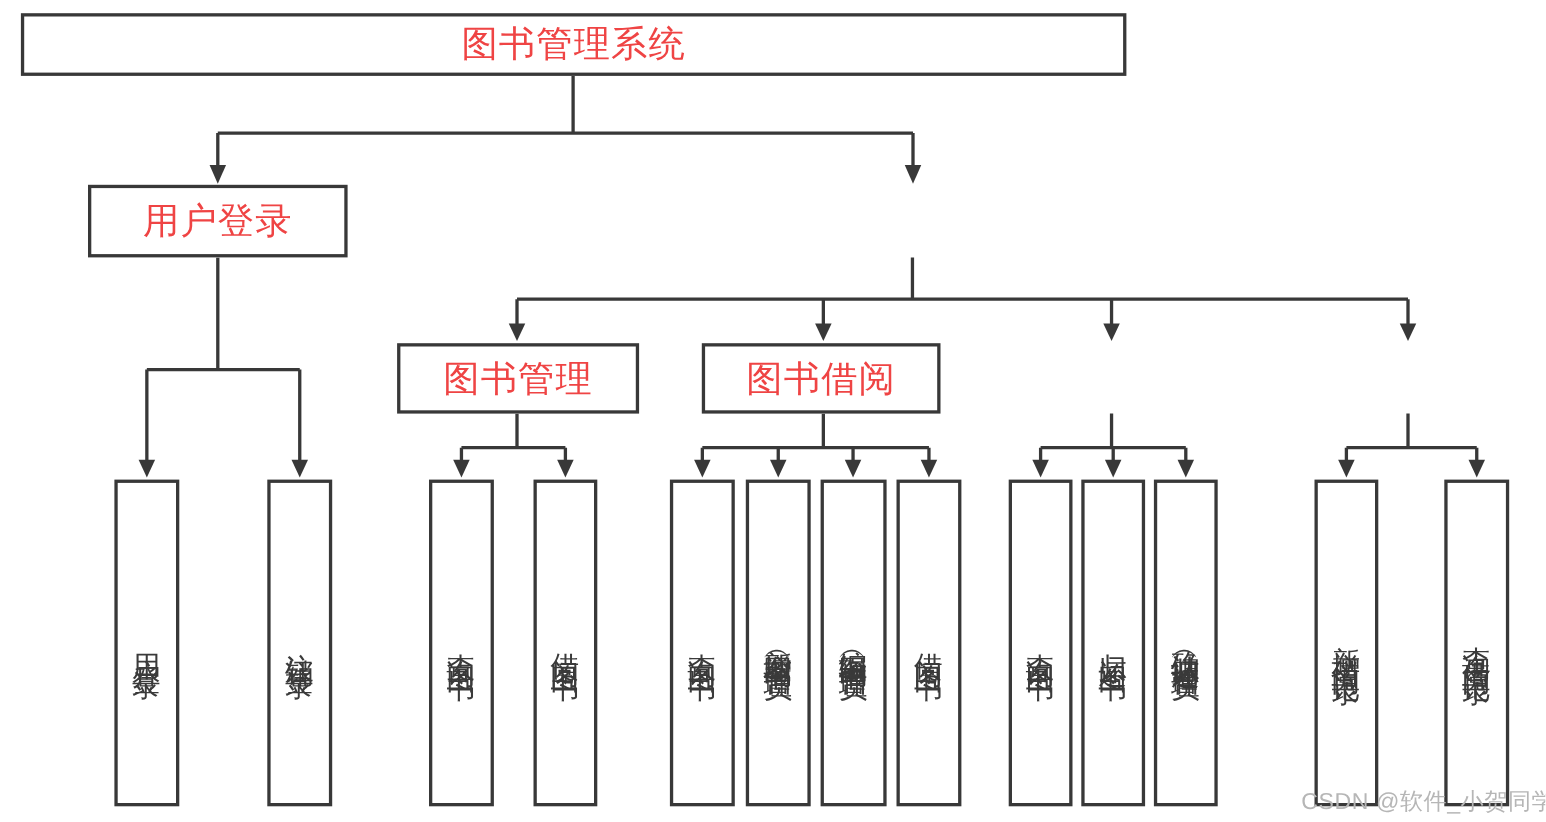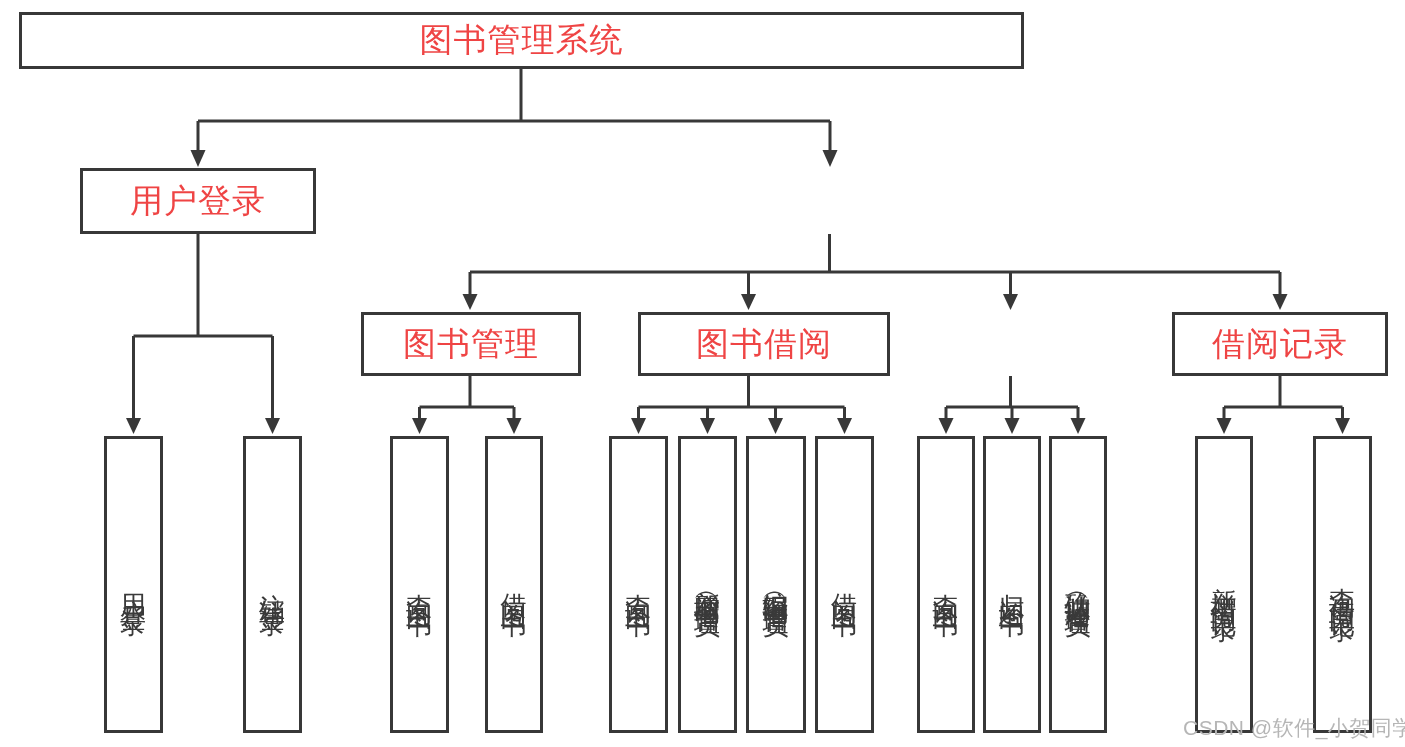--- a/index.html
+++ b/index.html
@@ -96,25 +96,22 @@
     <span class="lbl">图书管理系统</span>
   </div>
 
   <div class="node h-node" style="left:80px;top:168px;width:236px;height:66px">
     <span class="lbl">用户登录</span>
   </div>
 
   <div class="node h-node" style="left:361px;top:312px;width:220px;height:64px">
     <span class="lbl">图书管理</span>
   </div>
-  <div class="node h-node" style="left:638px;top:312px;width:252px;height:64px">
+  <div class="node h-node" style="left:638px;top:312px;width:217px;height:64px">
     <span class="lbl">图书借阅</span>
-  </div>
-  <div class="node h-node" style="left:1172px;top:312px;width:216px;height:64px">
-    <span class="lbl">借阅记录</span>
   </div>
 
   <div class="node v-node" style="left:104px;top:436px;width:59px;height:297px">
     <span class="vlbl">用户登录</span>
   </div>
   <div class="node v-node" style="left:243px;top:436px;width:59px;height:297px">
     <span class="vlbl">注销登录</span>
   </div>
 
   <div class="node v-node" style="left:390px;top:436px;width:59px;height:297px">

